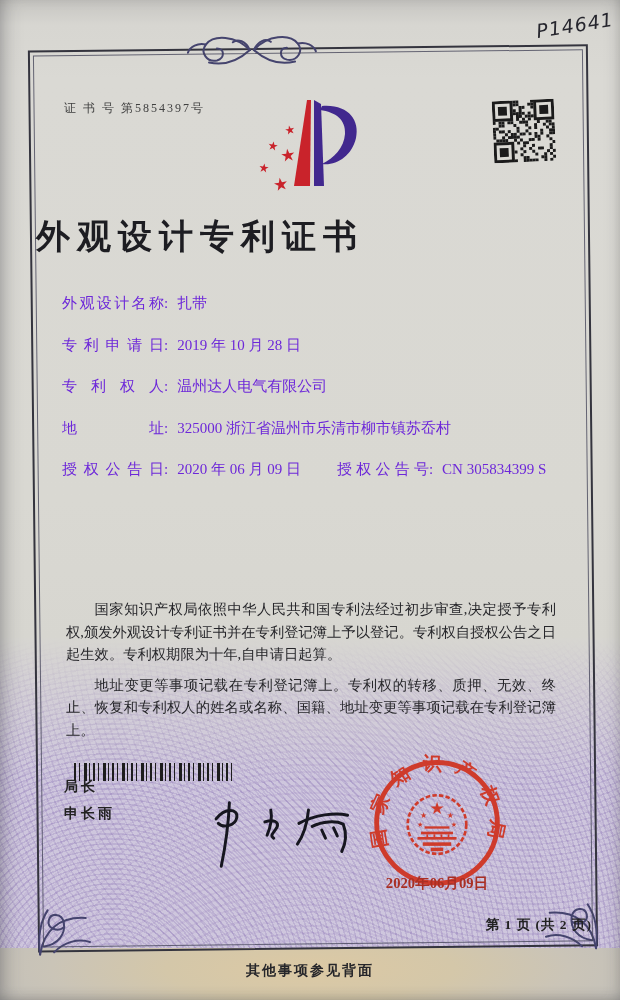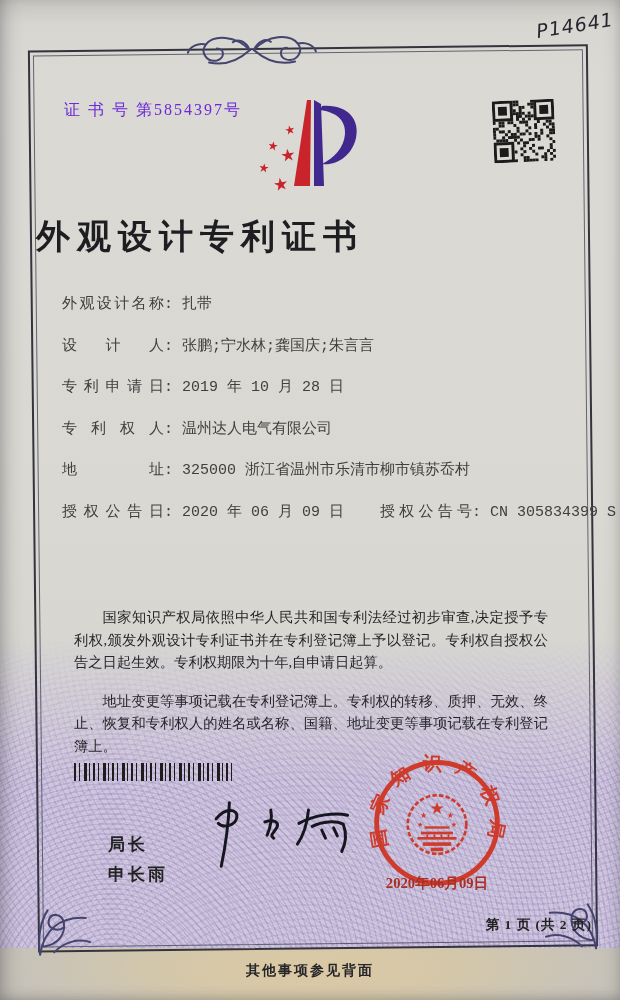--- a/index.html
+++ b/index.html
@@ -18,34 +18,34 @@
   .vignette{position:absolute;inset:0;pointer-events:none;
     box-shadow:inset 14px 0 18px -10px rgba(60,60,65,.35), inset -10px 0 16px -10px rgba(60,60,65,.28), inset 0 -8px 14px -8px rgba(60,60,60,.3);}
   
   .frame{position:absolute;left:34px;top:48px;width:556px;height:898px;border:2.6px solid #34343e;transform:rotate(-.65deg);transform-origin:40% 60%;}
   .frame::after{content:"";position:absolute;inset:3px;border:1px solid rgba(70,70,90,.8);}
   .orn-top{position:absolute;left:146px;top:-19px;}
   .orn-bl{position:absolute;left:-6px;bottom:-8px;}
   .orn-br{position:absolute;right:-6px;bottom:-8px;transform:scaleX(-1);}
   
   .handcode{position:absolute;left:536px;top:14px;font-family:"DejaVu Sans",sans-serif;font-style:italic;font-size:19px;color:#26262e;transform:rotate(-9deg);letter-spacing:1px;}
-  .certno{position:absolute;left:64px;top:100px;font-size:16px;color:#6d28d9;letter-spacing:2px;}
+  .certno{position:absolute;left:64px;top:100px;font-size:12px;color:#404040;letter-spacing:2px;}
   .logo{position:absolute;left:250px;top:94px;}
   .qr{position:absolute;left:493px;top:100px;width:62px;height:62px;transform:rotate(-2.5deg);}
   .title{position:absolute;left:36px;top:214px;width:556px;font-size:34px;font-weight:700;letter-spacing:7px;color:#1d1d22;}
-  .fields{position:absolute;left:62px;top:294px;right:40px;font-size:15px;color:#404040;font-family:Liberation Mono, monospace;}
+  .fields{position:absolute;left:62px;top:294px;right:40px;font-size:15px;color:#6d28d9;}
   .frow{margin-bottom:22.5px;white-space:nowrap;}
   .f-label{display:inline-block;width:102px;text-align:justify;text-align-last:justify;}
   .f-colon{margin-right:9px;}
   .grant .f-label2{display:inline-block;width:92px;text-align:justify;text-align-last:justify;margin-left:36px;}
   .paras{position:absolute;left:58px;top:590px;width:506px;font-size:14.3px;line-height:1.58;color:#26262a;text-align:justify;}
-  .paras p{margin:16px;text-indent:2em;}
+  .paras p{margin:8px;text-indent:2em;}
   .barcode{position:absolute;left:74px;top:763px;width:160px;height:18px;
     background:repeating-linear-gradient(90deg,#1d1d1d 0 2px,rgba(0,0,0,0) 2px 5px,#1d1d1d 5px 6px,rgba(0,0,0,0) 6px 10px,#1d1d1d 10px 13px,rgba(0,0,0,0) 13px 15px,#1d1d1d 15px 16px,rgba(0,0,0,0) 16px 19px);}
-  .signer{position:absolute;left:64px;top:836px;font-size:17px;font-weight:600;color:#222;line-height:1.0;margin-left:44px;}
+  .signer{position:absolute;left:64px;top:780px;font-size:14px;font-weight:600;color:#222;line-height:1.0;}
   .signer div{margin-bottom:13px;letter-spacing:3px;}
   .signature{position:absolute;left:188px;top:778px;}
   .seal{position:absolute;left:366px;top:748px;}
   .footer{position:absolute;left:36px;top:916px;width:556px;text-align:right;font-size:13.5px;font-weight:600;color:#222;letter-spacing:1px;}
   .backnote{position:absolute;left:0;top:962px;width:620px;text-align:center;font-size:14px;font-weight:700;color:#26262a;letter-spacing:2px;}
 </style>
 </head>
 <body>
 
 <div id="photo">
@@ -233,23 +233,20 @@
       <rect x="6" y="48" width="9" height="9"></rect>
     </svg>
 
   <div class="title">外观设计专利证书</div>
 
   <div class="fields">
     <div class="frow">
       <span class="f-label">外观设计名称</span><span class="f-colon">:</span><span>扎带</span>
     </div>
     <div class="frow">
-      <span class="f-label">设 计 人</span><span class="f-colon">:</span><span>张鹏;宁水林;龚国庆;朱言言</span>
-    </div>
-    <div class="frow">
       <span class="f-label">专利申请日</span><span class="f-colon">:</span><span>2019 年 10 月 28 日</span>
     </div>
     <div class="frow">
       <span class="f-label">专 利 权 人</span><span class="f-colon">:</span><span>温州达人电气有限公司</span>
     </div>
     <div class="frow">
       <span class="f-label">地 址</span><span class="f-colon">:</span><span>325000 浙江省温州市乐清市柳市镇苏岙村</span>
     </div>
     <div class="frow grant">
       <span class="f-label">授权公告日</span><span class="f-colon">:</span><span>2020 年 06 月 09 日</span><span class="f-label2">授权公告号</span><span class="f-colon">:</span><span>CN 305834399 S</span>

